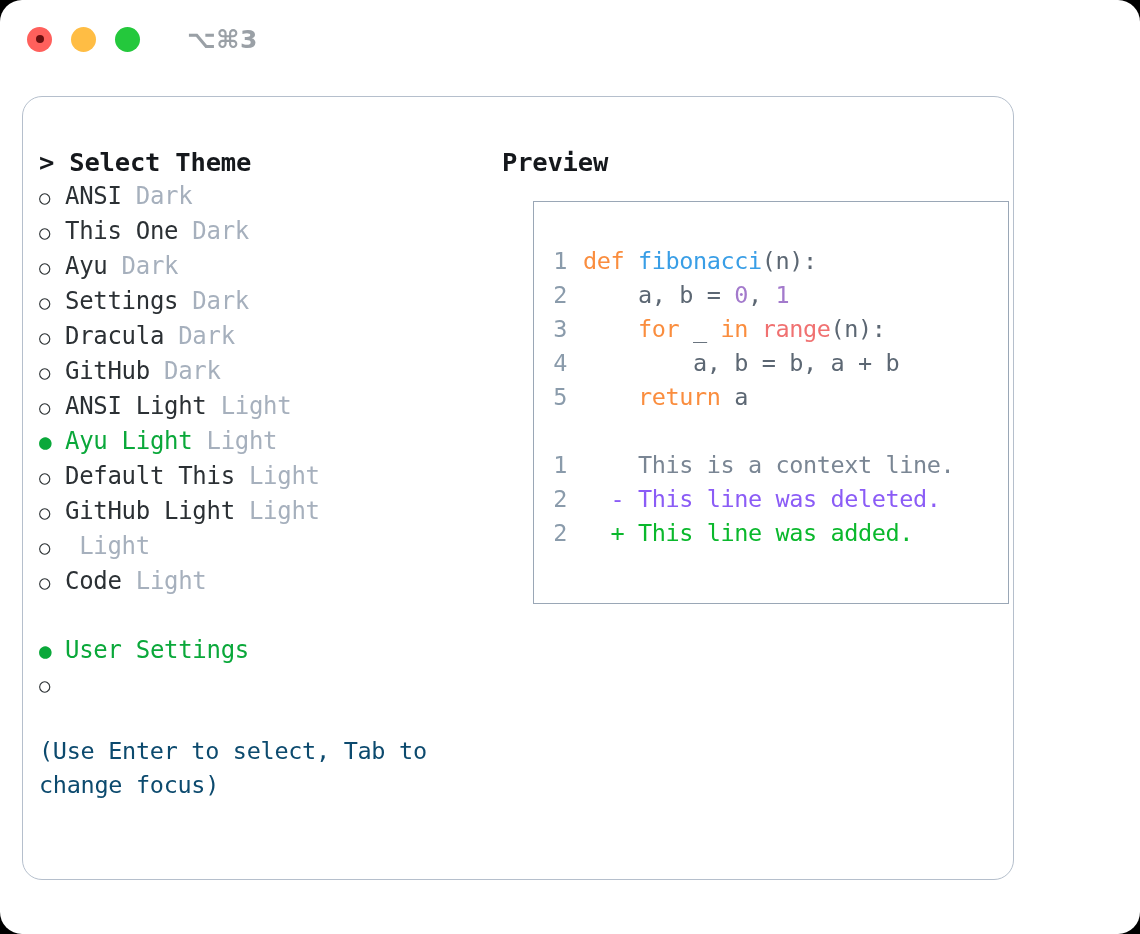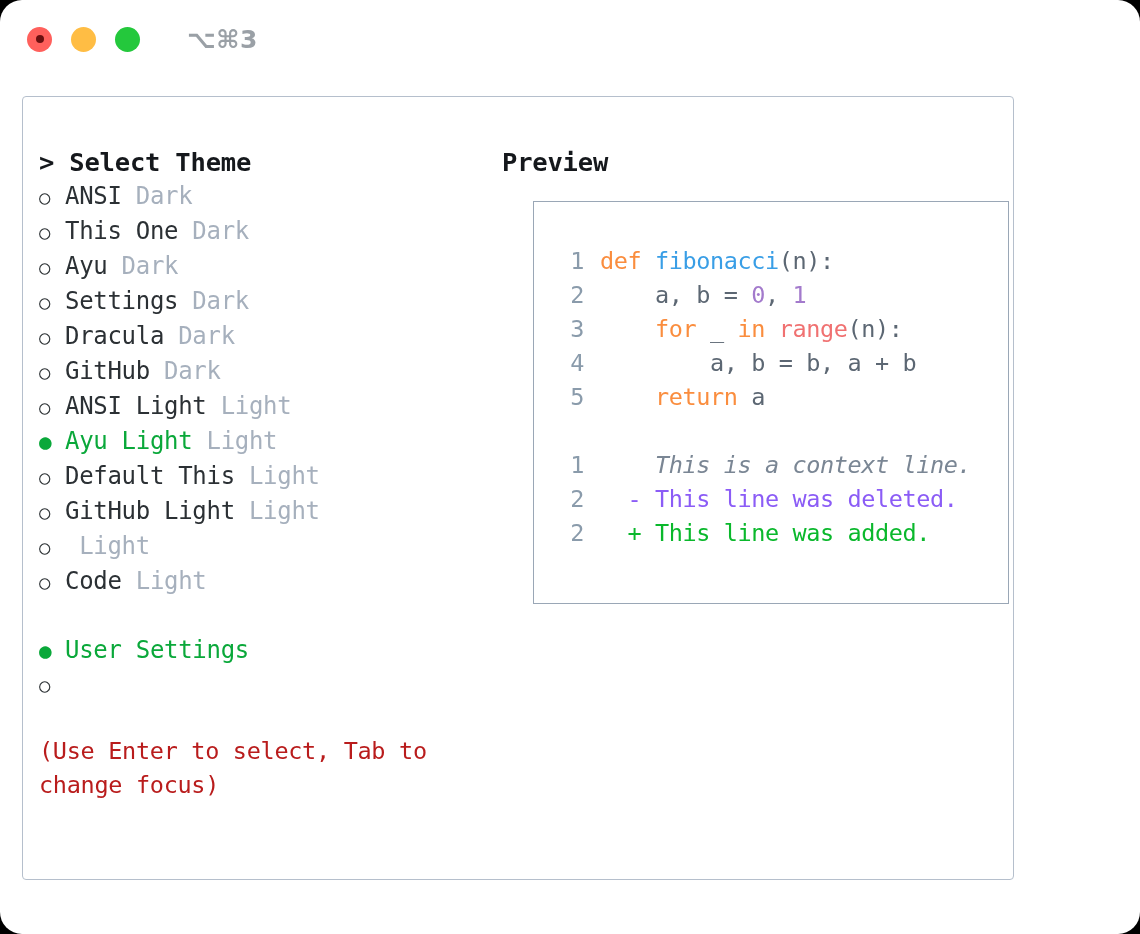--- a/index.html
+++ b/index.html
@@ -74,21 +74,21 @@
   }
 
   
   .panel {
     position: absolute;
     left: 22px;
     top: 96px;
     width: 992px;
     height: 784px;
     border: 1.6px solid #b5bfcc;
-    border-radius: 4px;
+    border-radius: 20px;
     box-sizing: border-box;
     background: #ffffff;
   }
 
   .columns {
     position: absolute;
     left: 0;
     top: 0;
     width: 100%;
     height: 100%;
@@ -146,59 +146,59 @@
     padding-left: 26px;
     letter-spacing: -0.3px;
   }
 
   .gap-apply { height: 34px; }
   .gap-hint  { height: 32px; }
 
   .hint {
     font-size: 23.5px;
     line-height: 34px;
-    color: #b91c1c;
+    color: #0c4a6e;
     width: 410px;
     letter-spacing: -0.3px;
   }
 
   
   .preview-box {
     position: absolute;
     left: 31px;
     top: 56px;
     width: 476px;
     height: 403px;
     border: 1.6px solid #9aa7b6;
     box-sizing: border-box;
     background: #ffffff;
   }
   .code {
     position: absolute;
-    left: 34px;
+    left: 17px;
     top: 42px;
     font-size: 23.5px;
     line-height: 34px;
     white-space: pre;
     letter-spacing: -0.4px;
   }
   .code .ln {
     color: #8a9bab;
     display: inline-block;
     width: 16px;
     text-align: right;
     margin-right: 16px;
   }
   .kw   { color: #fa8d3e; }
   .fn   { color: #399ee6; }
   .num  { color: #a37acc; }
   .bi   { color: #f07171; }
   .pl   { color: #5c6773; }
   .blank-line { height: 34px; }
-  .ctx  { color: #7a8694; font-style: italic; }
+  .ctx  { color: #7a8694; }
   .del  { color: #8b5cf6; }
   .add  { color: #0ab82c; }
 </style>
 </head>
 <body>
 
 <div class="window">
 
   <div class="titlebar">
     <div class="lights">

